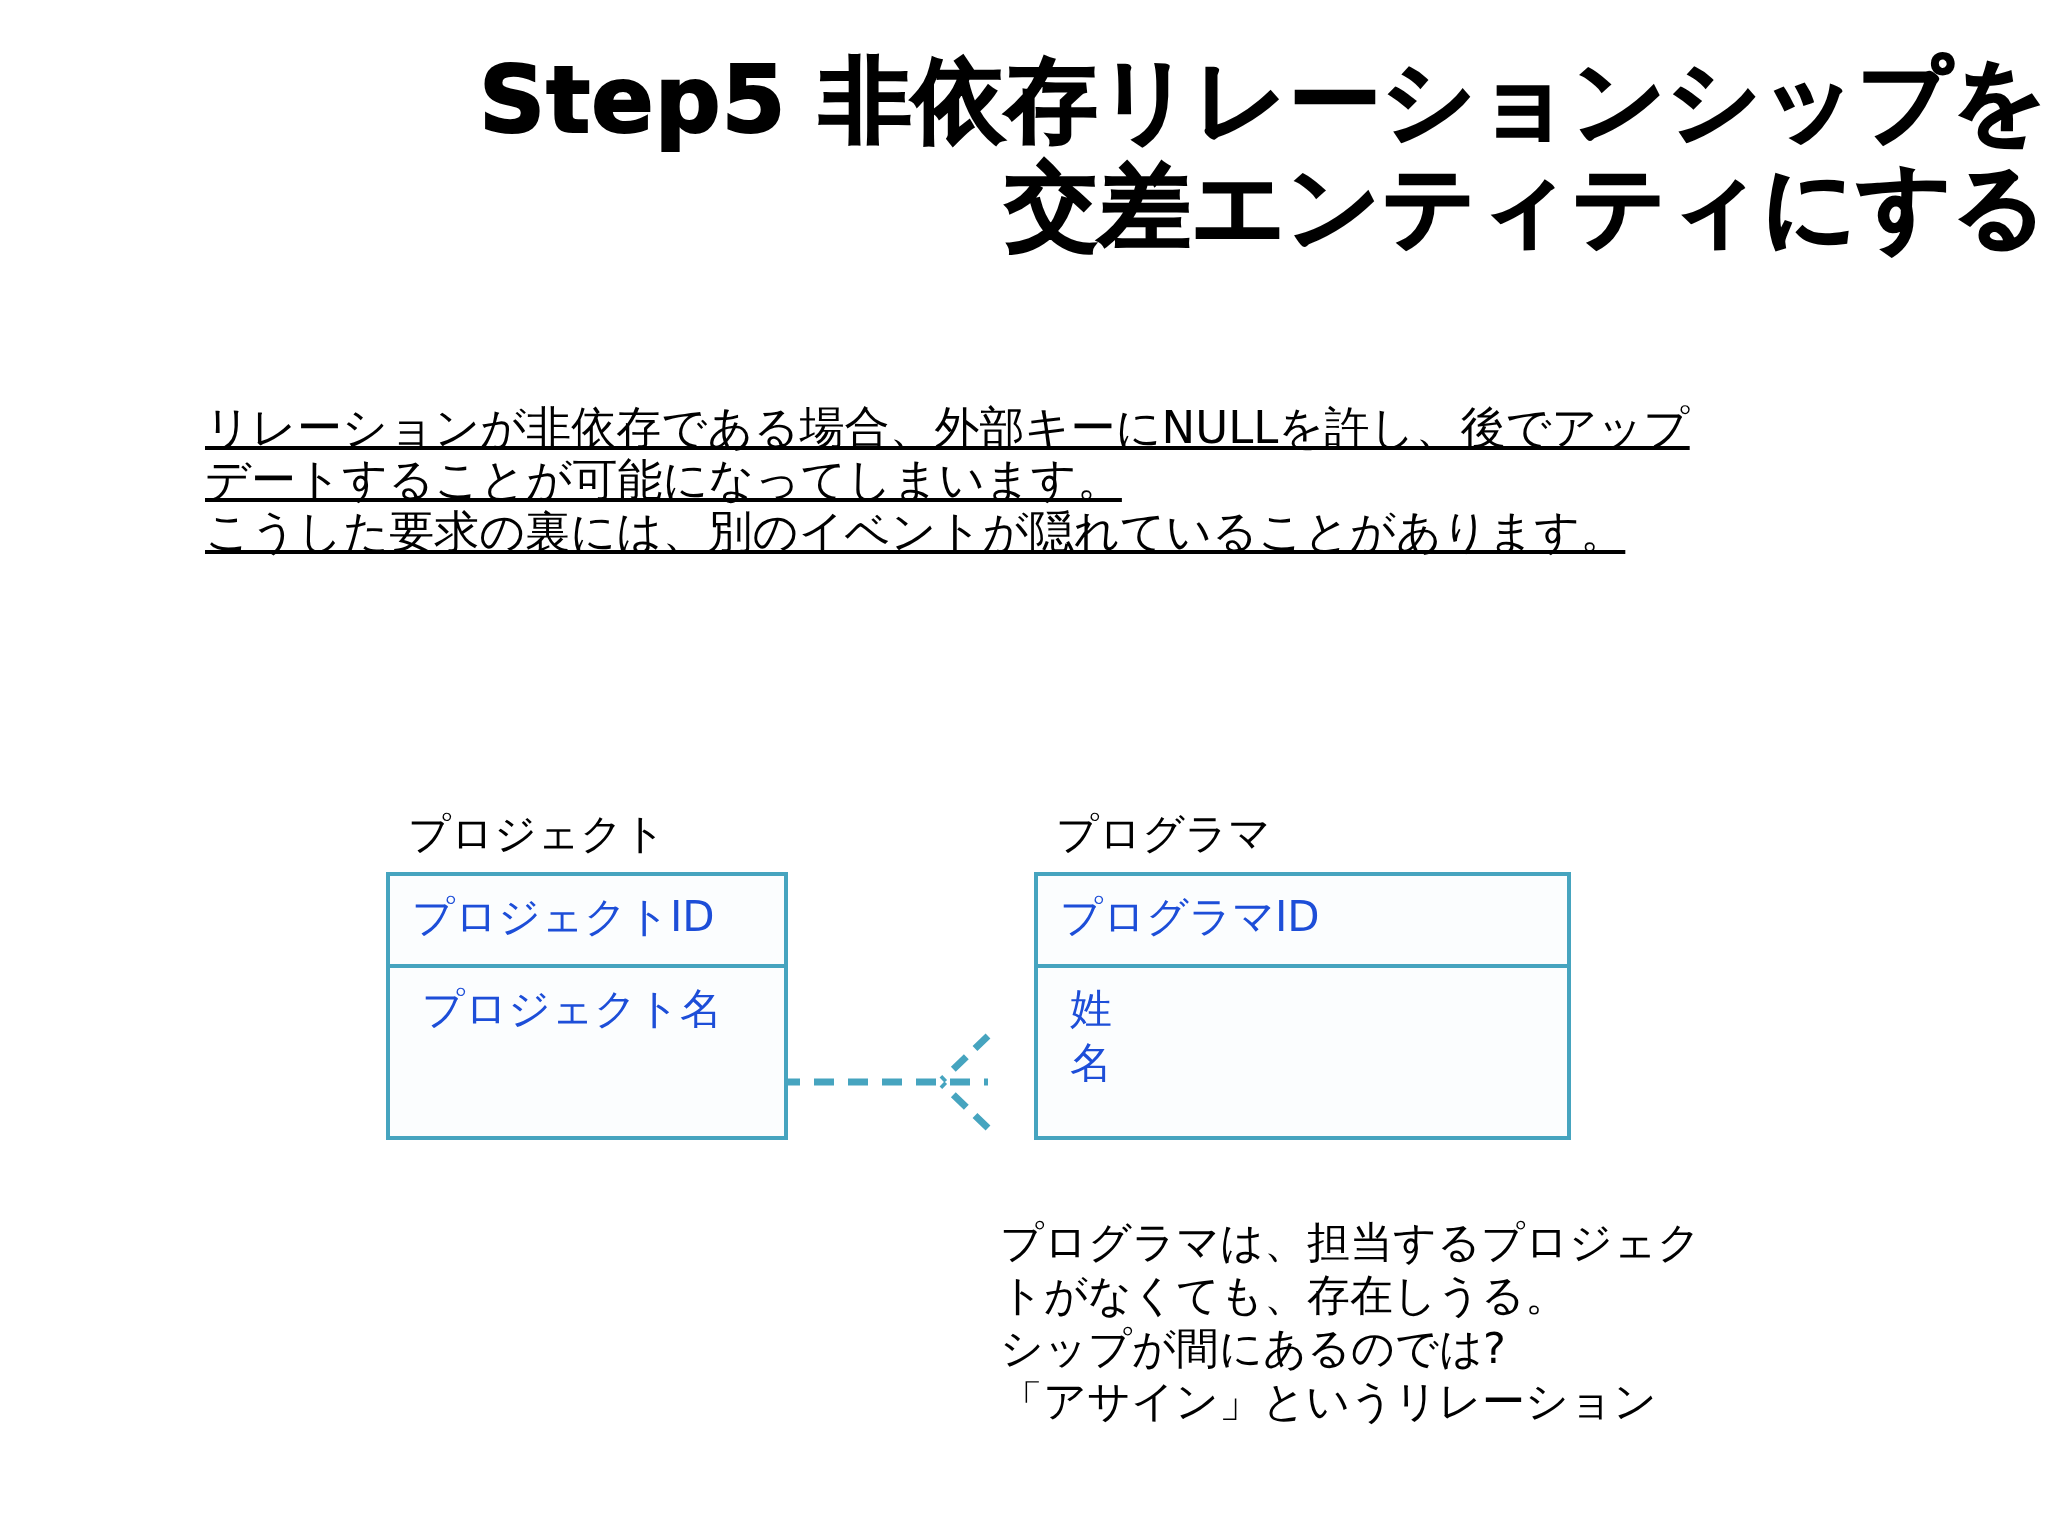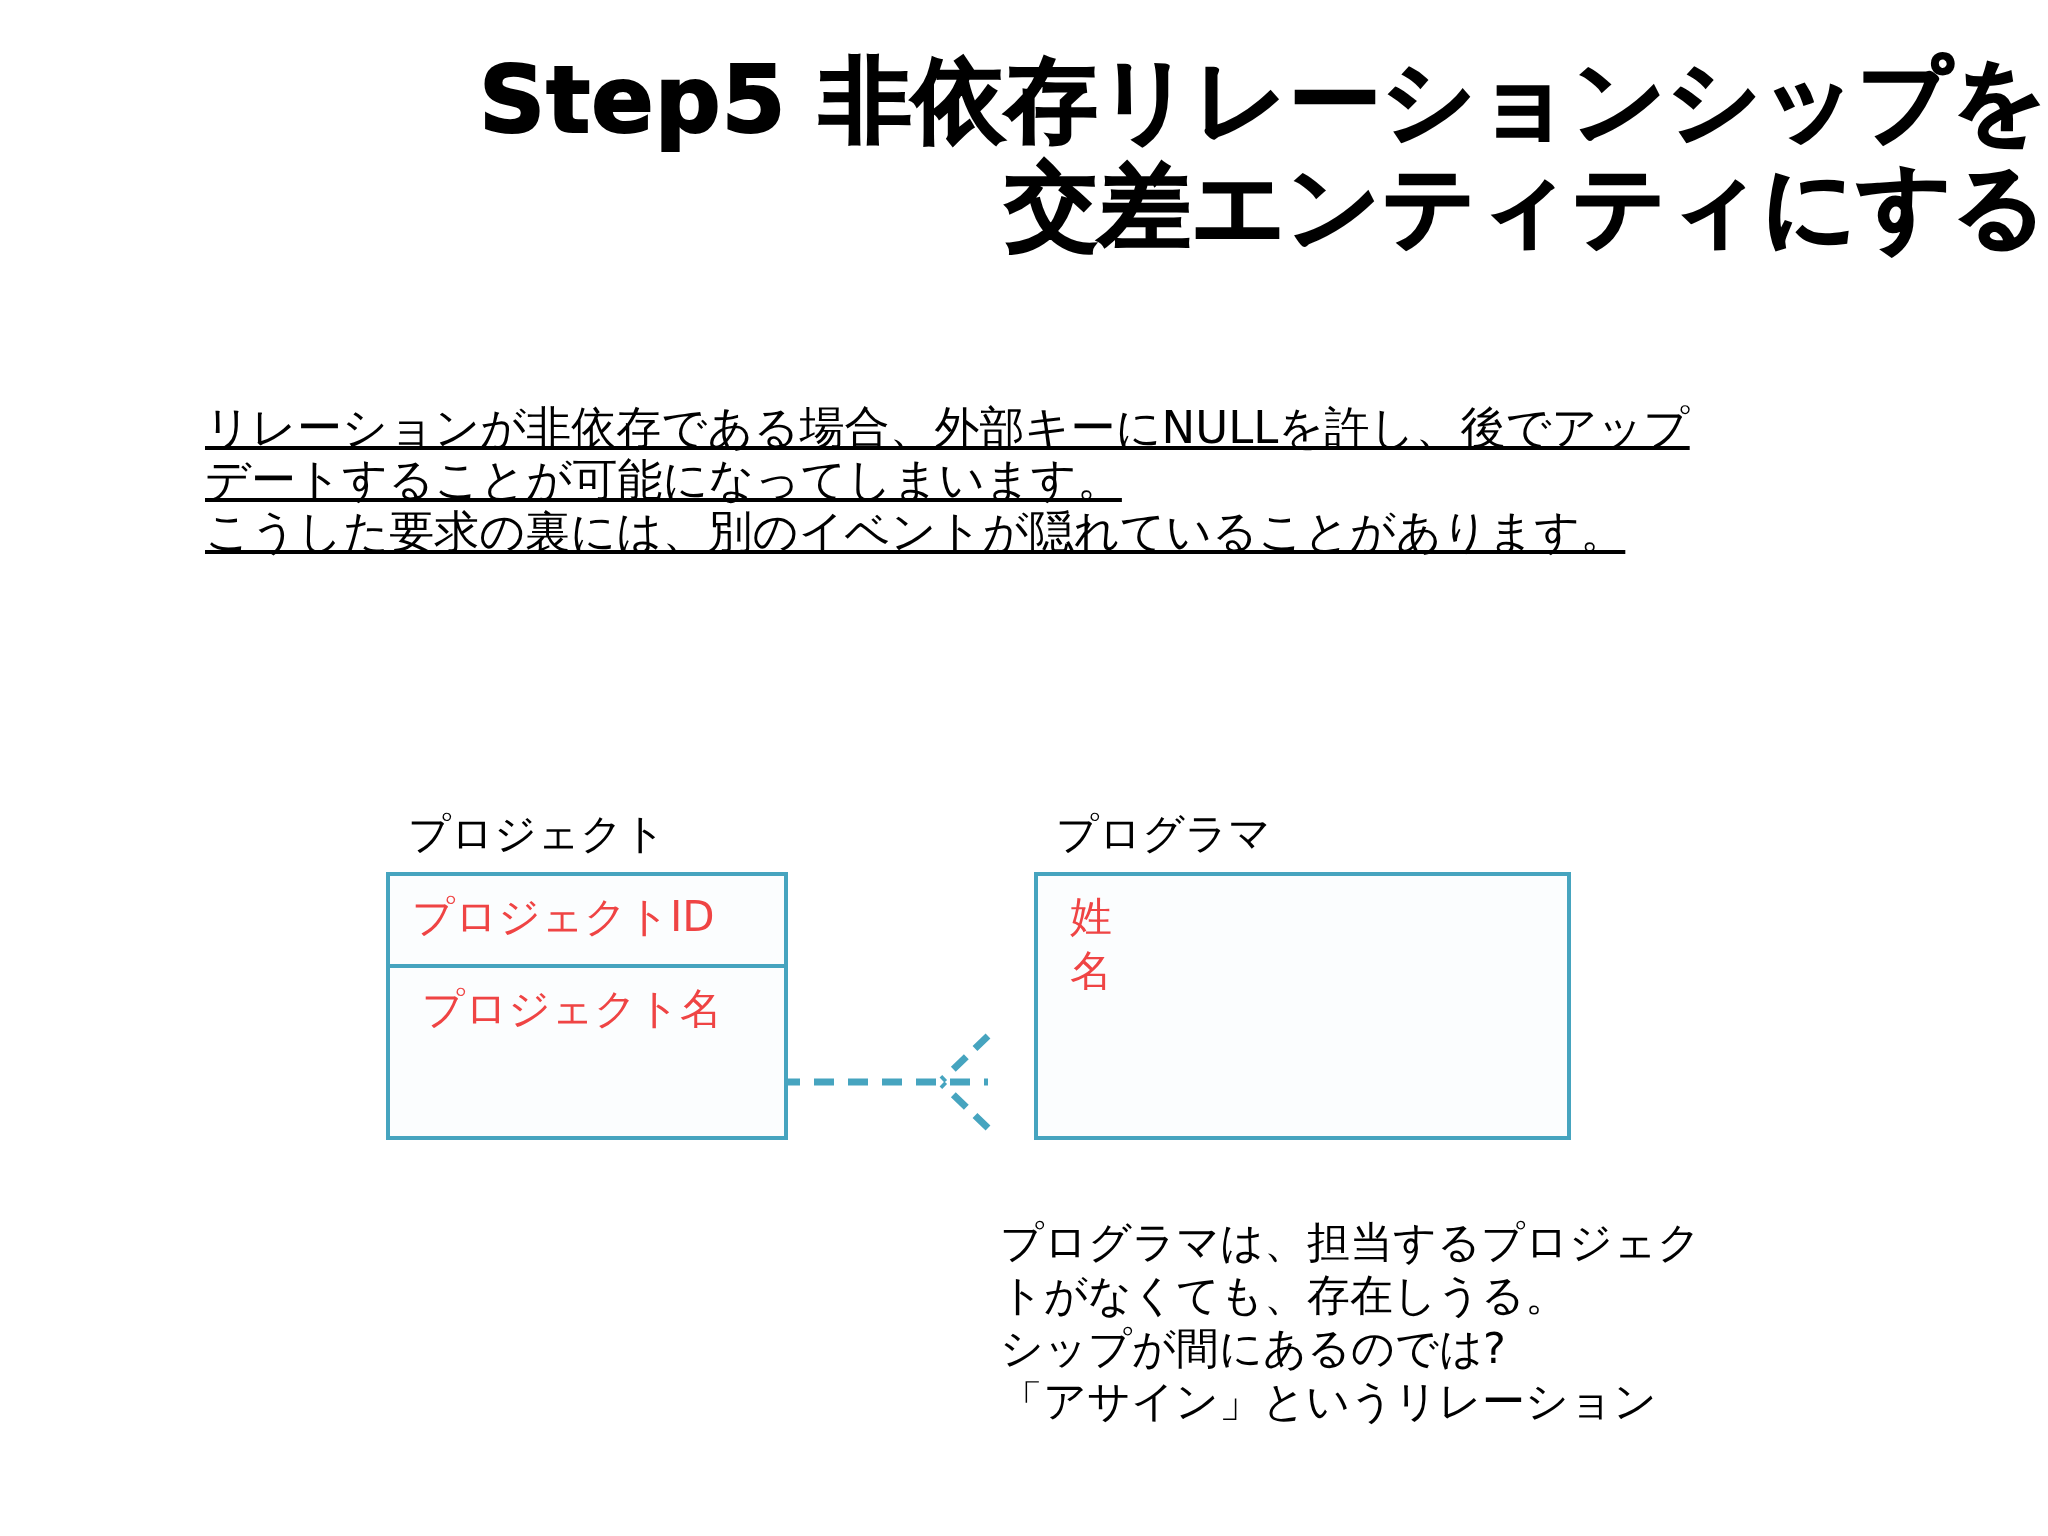--- a/index.html
+++ b/index.html
@@ -84,21 +84,21 @@
     padding: 14px 0 16px 22px;
   }
   .entity-attr-section {
     box-sizing: border-box;
     padding: 14px 0 14px 32px;
   }
   .attr {
     font-size: 42px;
     line-height: 54px;
     white-space: nowrap;
-    color: #ef4444;
+    color: #1d4ed8;
   }
 
   
   #entity-project .entity-box { width: 402px; height: 268px; }
   #entity-project .entity-pk-section { height: 92px; }
 
   
   #entity-programmer .entity-box { width: 537px; height: 268px; }
   #entity-programmer .entity-pk-section { height: 92px; }
 
@@ -156,20 +156,23 @@
       </div>
       <div class="entity-attr-section">
         <div class="attr">プロジェクト名</div>
       </div>
     </div>
   </div>
 
   <div class="entity" id="entity-programmer" style="left:1034px; top:872px;">
     <div class="entity-name">プログラマ</div>
     <div class="entity-box">
+      <div class="entity-pk-section">
+        <div class="attr">プログラマID</div>
+      </div>
       <div class="entity-attr-section">
         <div class="attr">姓</div>
         <div class="attr">名</div>
       </div>
     </div>
   </div>
 
 </div>
 
 <div id="diagram-caption">

